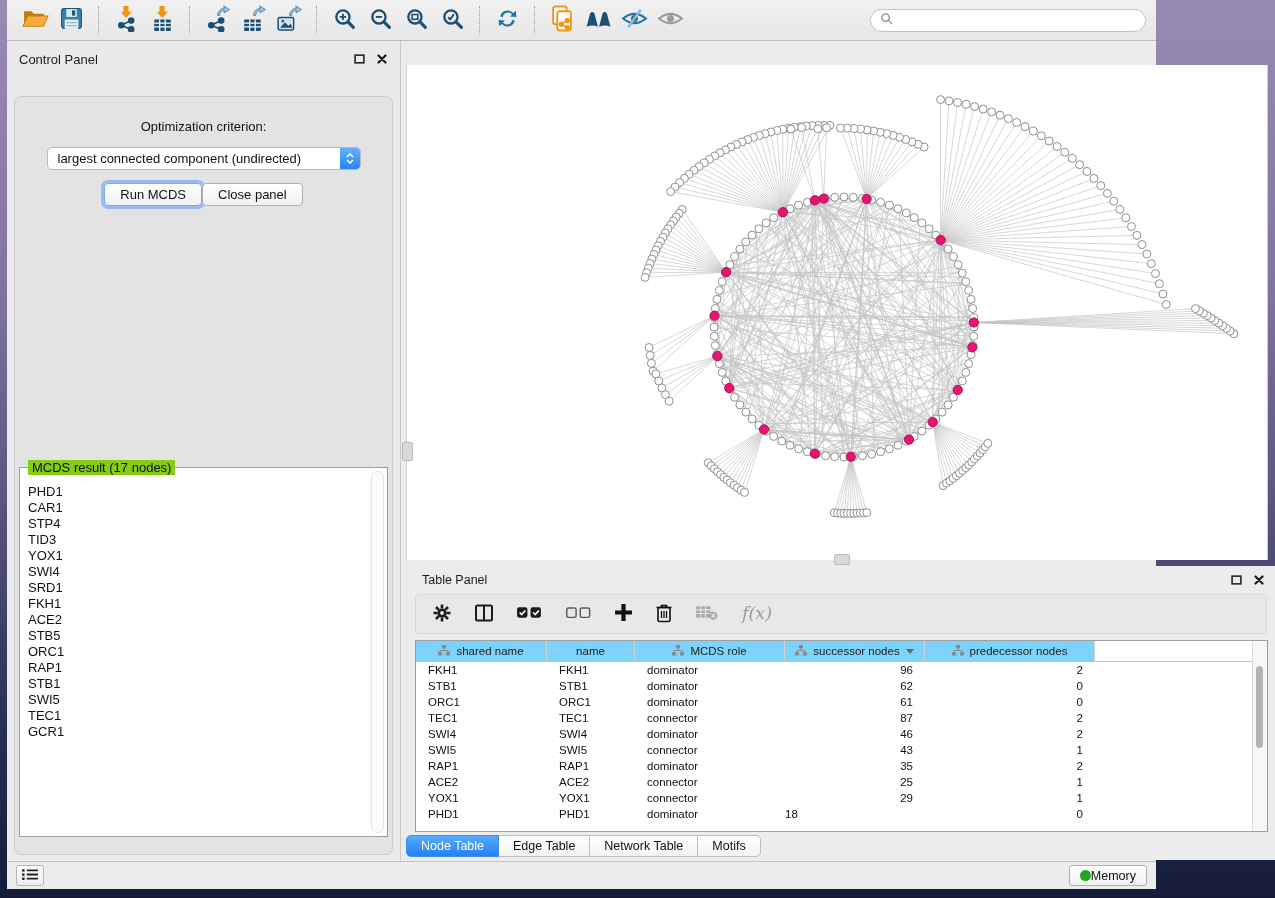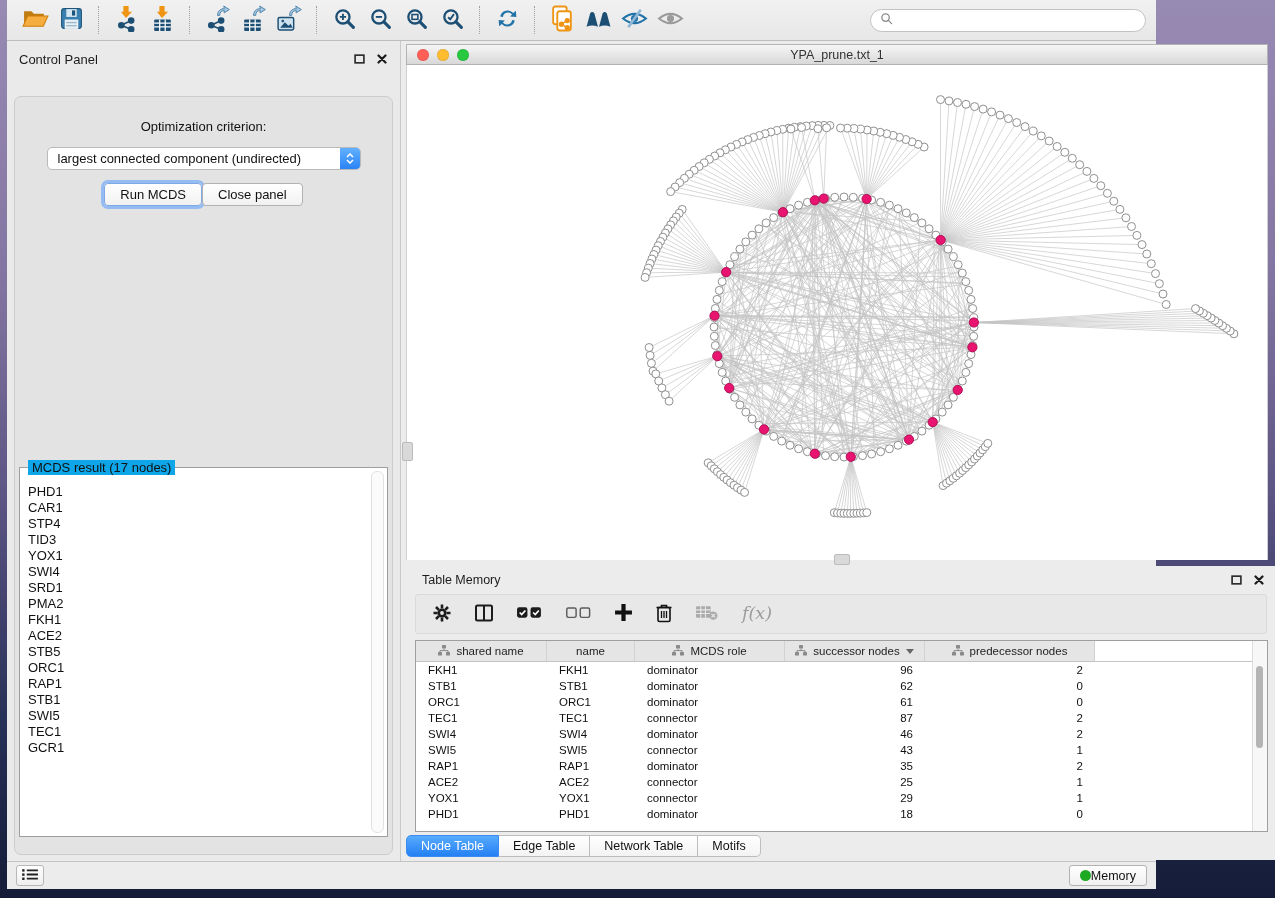--- a/index.html
+++ b/index.html
@@ -40,21 +40,21 @@
   .combo{width:314px;height:23px;margin:13px auto 0 auto;background:#fff;border:1px solid #b9b9b9;
     border-radius:5px;display:flex;align-items:center;box-sizing:border-box;cursor:pointer;}
   .combo-text{flex:1;font-size:13px;padding-left:10px;color:#111;white-space:nowrap;overflow:hidden;}
   .stepper{width:20px;align-self:stretch;background:linear-gradient(#62b1fe,#2a83f6);
     border-radius:0 4px 4px 0;display:flex;flex-direction:column;align-items:center;justify-content:center;gap:1px;}
   .btn-row{display:flex;justify-content:center;margin-top:13px;}
   .btn{font:13px "Liberation Sans",sans-serif;background:linear-gradient(#ffffff,#f1f1f1);
     border:1px solid #b2b2b2;border-radius:4px;padding:3px 15px;height:23px;color:#111;cursor:pointer;}
   .btn.focus{box-shadow:0 0 0 3px rgba(108,168,250,.65);border-color:#7fa9e6;}
   .group{position:absolute;top:370px;left:4px;right:4px;height:368px;border:1px solid #9e9e9e;background:#fff;}
-  .legend{position:absolute;top:-8px;left:8px;background:#0ea5e9;padding:0 4px;font-size:13px;color:#111;}
+  .legend{position:absolute;top:-8px;left:8px;background:#84cc16;padding:0 4px;font-size:13px;color:#111;}
   .result-list{position:absolute;left:8px;top:16px;right:20px;bottom:4px;font-size:13px;line-height:16px;color:#111;overflow:hidden;}
   .list-track{position:absolute;top:3px;right:3px;bottom:3px;width:11px;background:#fbfbfb;border:1px solid #e2e2e2;border-radius:6px;}
 
   
   .net-window{position:absolute;left:399px;top:44px;width:862px;height:517px;}
   .net-title{height:21px;background:linear-gradient(#f6f6f6,#d8d8d8);border:1px solid #b3b3b3;
     display:flex;align-items:center;justify-content:center;position:relative;font-size:12.5px;color:#333;box-sizing:border-box;}
   .tl{position:absolute;left:10px;top:4px;display:flex;gap:8px;}
   .tl span{width:12px;height:12px;border-radius:50%;display:inline-block;box-shadow:inset 0 0 1px rgba(0,0,0,.35);}
   .net-canvas{position:absolute;top:21px;left:0;width:862px;height:495px;background:#fff;
@@ -62,21 +62,21 @@
   .grip-left{position:absolute;left:-4px;top:398px;width:9px;height:17px;background:#d9d9d9;border:1px solid #bbb;border-radius:2px;}
   .grip-bottom{position:absolute;left:428px;bottom:-4px;width:14px;height:9px;background:#d9d9d9;border:1px solid #bbb;border-radius:2px;}
 
   
   .table-panel{position:absolute;left:399px;top:566px;width:869px;height:294px;background:#ececec;}
   .tp-header{height:20px;display:flex;align-items:center;padding:4px 10px 0 16px;font-size:12.5px;color:#1c1c1c;}
   .tp-toolbar{margin:4px 8px 2px 9px;height:38px;background:#e8e8e8;border:1px solid #dadada;border-radius:3px;
     display:flex;align-items:center;padding:0 16px;gap:22px;}
   .tp-tool{background:none;border:none;padding:0;display:flex;align-items:center;cursor:pointer;}
   .tablewrap{position:absolute;left:9px;right:7px;top:74px;bottom:28px;background:#fff;border:1px solid #9f9f9f;overflow:hidden;}
-  .thead{display:flex;height:20px;background:#e5e5e5;border-bottom:1px solid #c4c4c4;}
+  .thead{display:flex;height:20px;background:#7dd3fc;border-bottom:1px solid #c4c4c4;}
   .th{display:flex;align-items:center;justify-content:center;gap:6px;font-size:11.5px;color:#222;
     border-right:1px solid #d2d2d2;box-sizing:border-box;overflow:hidden;}
   .th-fill{flex:1;background:#fff;}
   .caret{width:0;height:0;border-left:4px solid transparent;border-right:4px solid transparent;border-top:5px solid #666;}
   .trow{display:flex;height:16px;align-items:center;}
   .td{font-size:11.5px;color:#111;box-sizing:border-box;overflow:hidden;white-space:nowrap;}
   .vscroll{position:absolute;top:0;right:0;bottom:0;width:14px;background:#f7f7f7;border-left:1px solid #ddd;}
   .vthumb{position:absolute;top:25px;left:3px;width:7px;height:82px;background:#b4b4b4;border-radius:4px;}
   .tp-tabs{position:absolute;bottom:3px;left:0;right:0;justify-content:flex-start;}
   .tp-tabs button{font-size:12.5px;padding:3px 14px;}
@@ -281,45 +281,36 @@
       <div class="group">
         <span class="legend">MCDS result (17 nodes)</span>
         <div class="result-list" id="mcds-list">
             <div>PHD1</div>
             <div>CAR1</div>
             <div>STP4</div>
             <div>TID3</div>
             <div>YOX1</div>
             <div>SWI4</div>
             <div>SRD1</div>
-            <div>PMA2</div>
             <div>FKH1</div>
             <div>ACE2</div>
             <div>STB5</div>
             <div>ORC1</div>
             <div>RAP1</div>
             <div>STB1</div>
             <div>SWI5</div>
             <div>TEC1</div>
             <div>GCR1</div>
           </div>
         <div class="list-track"></div>
       </div>
     </div>
   </div>
 
   <div class="net-window">
-    <div class="net-title">
-      <span class="tl" id="traffic-lights">
-          <span style="background: rgb(255, 95, 87);"></span>
-          <span style="background: rgb(254, 188, 46);"></span>
-          <span style="background: rgb(40, 200, 64);"></span>
-        </span>
-      <span>YPA_prune.txt_1</span>
-    </div>
     <div class="net-canvas">
       <svg id="net-svg" width="862" height="495">
           <path d="M376.0 147.2L404.7 387.9M376.0 147.2L494.5 378.6M376.0 147.2L563.4 292.4M376.0 147.2L553.2 320.3M376.0 147.2L511.1 368.8M376.0 147.2L337.7 345.9M376.0 147.2L496.2 377.7M376.0 147.2L500.2 375.6M376.0 147.2L512.7 156.3M376.0 147.2L566.5 273.8M376.0 147.2L439.0 392.0M407.8 135.3L313.5 221.4M407.8 135.3L393.0 384.3M407.8 135.3L535.1 347.3M407.8 135.3L416.6 390.4M407.8 135.3L542.1 185.5M407.8 135.3L566.4 274.7M407.8 135.3L525.4 357.4M407.8 135.3L320.3 204.7M407.8 135.3L553.9 318.8M407.8 135.3L365.1 370.3M407.8 135.3L544.2 188.5M407.8 135.3L567.0 261.9M407.8 135.3L513.5 367.1M407.8 135.3L480.6 139.5M407.8 135.3L307.0 262.8M407.8 135.3L328.1 191.0M407.8 135.3L534.3 175.7M416.7 133.6L546.1 332.6M416.7 133.6L326.4 193.7M416.7 133.6L340.6 349.2M416.7 133.6L319.0 316.7M416.7 133.6L423.1 132.7M416.7 133.6L457.9 133.7M416.7 133.6L502.0 374.6M416.7 133.6L533.7 348.9M416.7 133.6L436.5 392.0M416.7 133.6L468.1 135.8M416.7 133.6L455.8 390.6M416.7 133.6L334.5 182.1M416.7 133.6L472.2 387.1M416.7 133.6L309.3 237.4M416.7 133.6L559.3 306.1M416.7 133.6L468.3 135.8M416.7 133.6L307.0 263.0M459.6 134.0L376.8 377.2M459.6 134.0L563.8 290.8M459.6 134.0L468.9 136.0M459.6 134.0L546.3 191.6M459.6 134.0L320.7 320.1M459.6 134.0L374.7 376.1M459.6 134.0L503.5 150.3M459.6 134.0L378.2 146.1M459.6 134.0L374.0 375.7M459.6 134.0L492.1 379.7M459.6 134.0L467.2 388.4M459.6 134.0L445.6 391.7M459.6 134.0L315.8 308.9M459.6 134.0L406.1 388.3M459.6 134.0L515.1 158.1M533.6 175.0L322.4 200.6M533.6 175.0L311.1 229.6M533.6 175.0L492.7 144.5M533.6 175.0L381.0 144.7M533.6 175.0L562.7 295.3M533.6 175.0L307.2 269.5M533.6 175.0L566.9 267.0M533.6 175.0L332.8 339.8M533.6 175.0L531.6 351.2M533.6 175.0L535.4 346.9M533.6 175.0L563.4 231.4M533.6 175.0L451.1 132.8M533.6 175.0L361.3 367.7M533.6 175.0L542.0 338.6M533.6 175.0L566.6 251.7M533.6 175.0L446.5 391.7M533.6 175.0L347.9 356.6M566.9 257.5L560.6 302.2M566.9 257.5L406.9 135.5M566.9 257.5L489.3 143.0M566.9 257.5L319.7 318.0M566.9 257.5L319.2 206.9M566.9 257.5L566.9 267.8M566.9 257.5L313.7 303.3M566.9 257.5L564.5 236.4M566.9 257.5L566.2 276.5M566.9 257.5L317.1 312.3M566.9 257.5L376.2 376.9M566.9 257.5L385.0 381.1M565.4 282.3L356.0 160.3M565.4 282.3L557.8 310.1M565.4 282.3L307.0 262.9M565.4 282.3L331.8 185.7M565.4 282.3L566.4 274.3M565.4 282.3L549.7 197.3M565.4 282.3L423.8 391.3M565.4 282.3L382.9 143.8M565.4 282.3L567.0 263.3M565.4 282.3L318.9 207.8M565.4 282.3L318.9 207.6M565.4 282.3L319.5 206.4M565.4 282.3L560.1 303.8M565.4 282.3L308.0 245.9M565.4 282.3L323.2 199.2M565.4 282.3L418.9 390.7M565.4 282.3L469.7 136.2M565.4 282.3L322.9 324.3M550.7 325.0L559.7 304.9M550.7 325.0L552.1 201.5M550.7 325.0L449.9 391.4M550.7 325.0L403.7 136.3M550.7 325.0L393.4 384.5M550.7 325.0L490.2 143.4M550.7 325.0L319.2 317.1M550.7 325.0L563.1 230.5M550.7 325.0L339.0 176.5M550.7 325.0L361.0 156.5M550.7 325.0L455.2 133.3M525.7 357.1L532.4 173.7M525.7 357.1L359.5 157.6M525.7 357.1L527.2 168.4M525.7 357.1L309.4 287.1M525.7 357.1L308.4 243.1M525.7 357.1L561.7 298.8M525.7 357.1L518.3 363.5M525.7 357.1L566.4 249.3M525.7 357.1L562.8 229.3M525.7 357.1L307.0 259.3M525.7 357.1L550.1 326.1M525.7 357.1L350.1 358.7M502.0 374.6L375.4 376.5M502.0 374.6L323.0 199.6M502.0 374.6L453.4 133.0M502.0 374.6L553.2 320.3M502.0 374.6L463.7 389.2M502.0 374.6L386.1 142.4M502.0 374.6L509.2 370.1M502.0 374.6L364.8 153.9M502.0 374.6L414.5 134.0M502.0 374.6L360.1 157.2M502.0 374.6L564.3 235.7M502.0 374.6L307.1 257.3M502.0 374.6L353.1 361.3M502.0 374.6L330.3 336.3M502.0 374.6L513.2 156.7M502.0 374.6L492.0 144.2M502.0 374.6L358.8 365.8M502.0 374.6L309.9 234.7M443.8 391.8L316.1 214.1M443.8 391.8L459.8 134.0M443.8 391.8L482.1 140.1M443.8 391.8L557.5 213.3M443.8 391.8L355.6 363.3M443.8 391.8L348.7 166.6M443.8 391.8L414.1 390.0M443.8 391.8L312.0 297.9M443.8 391.8L510.9 368.9M443.8 391.8L383.6 143.5M443.8 391.8L371.5 149.7M407.8 388.7L307.5 273.0M407.8 388.7L478.5 138.8M407.8 388.7L537.9 180.0M407.8 388.7L552.4 321.9M407.8 388.7L436.5 392.0M407.8 388.7L404.9 136.0M407.8 388.7L442.2 391.9M407.8 388.7L491.6 144.0M407.8 388.7L550.5 325.3M407.8 388.7L311.9 297.3M407.8 388.7L531.7 351.0M407.8 388.7L307.7 275.3M407.8 388.7L536.2 178.0M407.8 388.7L309.1 238.8M407.8 388.7L475.8 386.1M407.8 388.7L503.0 374.0M357.0 364.4L435.7 132.0M357.0 364.4L484.0 140.8M357.0 364.4L528.1 169.3M357.0 364.4L322.1 322.8M357.0 364.4L481.1 384.3M357.0 364.4L347.0 355.8M357.0 364.4L496.7 377.5M357.0 364.4L566.8 254.5M357.0 364.4L349.3 166.0M357.0 364.4L456.8 133.5M357.0 364.4L405.7 388.2M357.0 364.4L413.5 389.9M357.0 364.4L562.2 296.9M357.0 364.4L526.8 168.0M357.0 364.4L501.7 374.8M357.0 364.4L328.4 190.6M357.0 364.4L555.8 209.2M322.2 323.0L566.5 273.0M322.2 323.0L387.4 382.2M322.2 323.0L364.2 154.3M322.2 323.0L340.9 174.4M322.2 323.0L307.0 259.8M322.2 323.0L334.1 182.6M322.2 323.0L413.0 389.8M322.2 323.0L307.5 251.2M322.2 323.0L396.5 138.5M322.2 323.0L394.2 139.2M322.2 323.0L327.5 191.9M322.2 323.0L488.7 142.7M322.2 323.0L355.6 363.4M322.2 323.0L438.5 132.0M322.2 323.0L307.9 277.0M322.2 323.0L495.9 377.9M322.2 323.0L565.6 243.1M310.3 291.2L417.1 133.5M310.3 291.2L356.5 159.9M310.3 291.2L381.5 379.6M310.3 291.2L524.0 358.6M310.3 291.2L329.1 334.5M310.3 291.2L549.4 327.3M310.3 291.2L431.7 132.1M310.3 291.2L319.5 317.5M310.3 291.2L554.2 205.7M310.3 291.2L484.5 383.0M310.3 291.2L516.4 365.0M310.3 291.2L520.9 361.3M310.3 291.2L478.7 385.1M310.3 291.2L475.9 386.1M310.3 291.2L540.0 182.6M310.3 291.2L389.6 383.0M310.3 291.2L311.2 229.3M307.5 250.7L551.7 200.9M307.5 250.7L307.5 250.9M307.5 250.7L434.6 392.0M307.5 250.7L436.8 392.0M307.5 250.7L566.7 271.4M307.5 250.7L567.0 264.6M307.5 250.7L480.0 139.3M307.5 250.7L566.6 251.8M307.5 250.7L566.8 255.7M307.5 250.7L566.7 252.7M307.5 250.7L559.7 219.1M307.5 250.7L312.1 226.0M307.5 250.7L513.9 157.2M307.5 250.7L319.2 207.0M307.5 250.7L527.4 355.4M307.5 250.7L511.6 368.5M319.2 207.1L528.0 354.8M319.2 207.1L464.6 135.0M319.2 207.1L455.9 390.6M319.2 207.1L454.0 133.1M319.2 207.1L557.1 212.2M319.2 207.1L555.3 315.8M319.2 207.1L489.1 142.9M319.2 207.1L461.4 389.7M319.2 207.1L458.2 390.3M319.2 207.1L559.6 218.9M319.2 207.1L559.4 218.2M319.2 207.1L343.3 171.9M319.2 207.1L383.1 143.7M319.2 207.1L555.3 208.1M319.2 207.1L307.0 261.8M319.2 207.1L567.0 263.5M376.0 147.2L416.7 133.6M376.0 147.2L459.6 134.0M376.0 147.2L550.7 325.0M376.0 147.2L443.8 391.8M376.0 147.2L322.2 323.0M376.0 147.2L307.5 250.7M407.8 135.3L416.7 133.6M407.8 135.3L533.6 175.0M407.8 135.3L566.9 257.5M407.8 135.3L565.4 282.3M407.8 135.3L525.7 357.1M407.8 135.3L502.0 374.6M407.8 135.3L443.8 391.8M407.8 135.3L407.8 388.7M407.8 135.3L310.3 291.2M416.7 133.6L533.6 175.0M416.7 133.6L566.9 257.5M416.7 133.6L502.0 374.6M416.7 133.6L407.8 388.7M416.7 133.6L357.0 364.4M416.7 133.6L310.3 291.2M416.7 133.6L307.5 250.7M416.7 133.6L319.2 207.1M459.6 134.0L566.9 257.5M459.6 134.0L550.7 325.0M459.6 134.0L443.8 391.8M459.6 134.0L310.3 291.2M459.6 134.0L319.2 207.1M533.6 175.0L565.4 282.3M533.6 175.0L550.7 325.0M533.6 175.0L502.0 374.6M533.6 175.0L407.8 388.7M533.6 175.0L319.2 207.1M566.9 257.5L565.4 282.3M566.9 257.5L525.7 357.1M566.9 257.5L502.0 374.6M566.9 257.5L322.2 323.0M565.4 282.3L502.0 374.6M565.4 282.3L357.0 364.4M565.4 282.3L310.3 291.2M565.4 282.3L307.5 250.7M550.7 325.0L443.8 391.8M550.7 325.0L357.0 364.4M550.7 325.0L307.5 250.7M550.7 325.0L319.2 207.1M525.7 357.1L502.0 374.6M525.7 357.1L443.8 391.8M525.7 357.1L307.5 250.7M502.0 374.6L407.8 388.7M502.0 374.6L357.0 364.4M502.0 374.6L322.2 323.0M502.0 374.6L310.3 291.2M502.0 374.6L307.5 250.7M443.8 391.8L407.8 388.7M443.8 391.8L310.3 291.2M407.8 388.7L322.2 323.0M407.8 388.7L310.3 291.2M407.8 388.7L319.2 207.1M357.0 364.4L322.2 323.0M357.0 364.4L307.5 250.7M357.0 364.4L319.2 207.1M310.3 291.2L319.2 207.1M307.5 250.7L319.2 207.1M376.0 147.2L422.9 60.5M376.0 147.2L417.0 60.4M376.0 147.2L411.1 60.4M376.0 147.2L405.2 60.6M376.0 147.2L399.3 61.0M376.0 147.2L393.4 61.6M376.0 147.2L387.5 62.3M376.0 147.2L381.6 63.2M376.0 147.2L375.7 64.3M376.0 147.2L369.8 65.6M376.0 147.2L363.9 67.0M376.0 147.2L358.1 68.7M376.0 147.2L352.3 70.5M376.0 147.2L346.5 72.4M376.0 147.2L340.8 74.6M376.0 147.2L335.1 76.9M376.0 147.2L329.5 79.4M376.0 147.2L323.9 82.0M376.0 147.2L318.4 84.8M376.0 147.2L313.0 87.8M376.0 147.2L307.7 91.0M376.0 147.2L302.4 94.3M376.0 147.2L297.2 97.8M376.0 147.2L292.1 101.5M376.0 147.2L287.1 105.3M376.0 147.2L282.2 109.2M376.0 147.2L277.4 113.3M376.0 147.2L272.7 117.6M376.0 147.2L268.1 122.0M376.0 147.2L263.6 126.6M407.8 135.3L394.6 62.5M407.8 135.3L383.9 64.0M416.7 133.6L419.6 62.8M416.7 133.6L410.9 63.7M459.6 134.0L517.1 82.0M459.6 134.0L511.1 79.3M459.6 134.0L505.0 76.8M459.6 134.0L498.8 74.5M459.6 134.0L492.5 72.3M459.6 134.0L486.1 70.4M459.6 134.0L479.7 68.7M459.6 134.0L473.2 67.3M459.6 134.0L466.7 66.0M459.6 134.0L460.1 65.0M459.6 134.0L453.5 64.1M459.6 134.0L446.9 63.6M459.6 134.0L440.2 63.2M459.6 134.0L433.5 63.0M533.6 175.0L759.2 239.5M533.6 175.0L756.0 229.0M533.6 175.0L752.4 218.7M533.6 175.0L748.5 208.6M533.6 175.0L744.3 198.7M533.6 175.0L739.8 189.0M533.6 175.0L735.0 179.6M533.6 175.0L729.9 170.4M533.6 175.0L724.5 161.5M533.6 175.0L718.9 152.8M533.6 175.0L712.9 144.4M533.6 175.0L706.8 136.2M533.6 175.0L700.4 128.3M533.6 175.0L693.8 120.7M533.6 175.0L686.9 113.4M533.6 175.0L679.9 106.4M533.6 175.0L672.7 99.7M533.6 175.0L665.3 93.3M533.6 175.0L657.8 87.3M533.6 175.0L650.1 81.5M533.6 175.0L642.2 76.0M533.6 175.0L634.3 70.9M533.6 175.0L626.2 66.1M533.6 175.0L618.0 61.6M533.6 175.0L609.7 57.5M533.6 175.0L601.4 53.6M533.6 175.0L593.0 50.1M533.6 175.0L584.6 46.9M533.6 175.0L576.1 44.1M533.6 175.0L567.6 41.6M533.6 175.0L559.0 39.3M533.6 175.0L550.5 37.5M533.6 175.0L542.0 35.9M533.6 175.0L533.5 34.6M566.9 257.5L826.9 268.8M566.9 257.5L823.2 266.0M566.9 257.5L819.4 263.3M566.9 257.5L815.6 260.7M566.9 257.5L811.8 258.1M566.9 257.5L807.9 255.5M566.9 257.5L804.1 253.0M566.9 257.5L800.2 250.6M566.9 257.5L796.3 248.2M566.9 257.5L792.4 245.9M566.9 257.5L788.5 243.6M319.2 207.1L275.2 144.4M319.2 207.1L272.2 148.2M319.2 207.1L269.2 152.0M319.2 207.1L266.4 155.9M319.2 207.1L263.6 159.9M319.2 207.1L260.9 163.9M319.2 207.1L258.3 168.0M319.2 207.1L255.9 172.2M319.2 207.1L253.5 176.4M319.2 207.1L251.2 180.7M319.2 207.1L249.0 185.1M319.2 207.1L246.9 189.5M319.2 207.1L244.9 194.0M319.2 207.1L243.1 198.5M319.2 207.1L241.3 203.1M319.2 207.1L239.6 207.7M319.2 207.1L238.1 212.4M307.5 250.7L242.1 282.5M307.5 250.7L243.1 290.4M307.5 250.7L244.4 298.3M307.5 250.7L246.0 306.1M310.3 291.2L248.8 308.9M310.3 291.2L251.7 316.0M310.3 291.2L254.9 322.9M310.3 291.2L258.4 329.7M310.3 291.2L262.1 336.2M357.0 364.4L301.2 397.8M357.0 364.4L304.2 400.8M357.0 364.4L307.3 403.8M357.0 364.4L310.4 406.7M357.0 364.4L313.6 409.6M357.0 364.4L316.8 412.3M357.0 364.4L320.1 415.0M357.0 364.4L323.5 417.7M357.0 364.4L327.0 420.2M357.0 364.4L330.4 422.7M357.0 364.4L334.0 425.1M357.0 364.4L337.6 427.4M443.8 391.8L427.3 447.7M443.8 391.8L430.5 448.0M443.8 391.8L433.8 448.2M443.8 391.8L437.0 448.3M443.8 391.8L440.3 448.4M443.8 391.8L443.5 448.4M443.8 391.8L446.8 448.3M443.8 391.8L450.0 448.2M443.8 391.8L453.3 448.1M443.8 391.8L456.5 447.9M443.8 391.8L459.8 447.6M525.7 357.1L536.1 420.6M525.7 357.1L539.5 418.2M525.7 357.1L542.9 415.8M525.7 357.1L546.2 413.3M525.7 357.1L549.4 410.8M525.7 357.1L552.6 408.2M525.7 357.1L555.7 405.5M525.7 357.1L558.7 402.7M525.7 357.1L561.7 399.9M525.7 357.1L564.7 397.0M525.7 357.1L567.5 394.0M525.7 357.1L570.3 391.0M525.7 357.1L573.0 388.0M525.7 357.1L575.7 384.8M525.7 357.1L578.3 381.7M525.7 357.1L580.8 378.4" fill="none" stroke="#c4c4c4" stroke-width="0.8" opacity="0.85"></path>
           <circle cx="567.0" cy="262.0" r="4" fill="#ffffff" stroke="#8f8f8f" stroke-width="1"></circle>
           <circle cx="566.7" cy="252.7" r="4" fill="#ffffff" stroke="#8f8f8f" stroke-width="1"></circle>
           <circle cx="565.7" cy="243.5" r="4" fill="#ffffff" stroke="#8f8f8f" stroke-width="1"></circle>
           <circle cx="564.0" cy="234.4" r="4" fill="#ffffff" stroke="#8f8f8f" stroke-width="1"></circle>
           <circle cx="561.7" cy="225.4" r="4" fill="#ffffff" stroke="#8f8f8f" stroke-width="1"></circle>
           <circle cx="558.8" cy="216.6" r="4" fill="#ffffff" stroke="#8f8f8f" stroke-width="1"></circle>
           <circle cx="555.3" cy="208.0" r="4" fill="#ffffff" stroke="#8f8f8f" stroke-width="1"></circle>
@@ -580,21 +571,21 @@
           <circle cx="307.5" cy="250.7" r="4.6" fill="#e8146f" stroke="#b40d57" stroke-width="1"></circle>
           <circle cx="319.2" cy="207.1" r="4.6" fill="#e8146f" stroke="#b40d57" stroke-width="1"></circle>
         </svg>
     </div>
     <div class="grip-left"></div>
     <div class="grip-bottom"></div>
   </div>
 
   <div class="table-panel">
     <div class="tp-header">
-      <span>Table Memory</span>
+      <span>Table Panel</span>
       <span class="win-btns">
         <button class="mini">
             <svg viewBox="0 0 10 9" width="11" height="10">
               <rect x="1" y="1" width="8" height="7" fill="none" stroke="#2b2b2b" stroke-width="1.5"></rect>
             </svg>
           </button>
         <button class="mini">
             <svg viewBox="0 0 10 10" width="10" height="10">
               <path d="M1.5 1.5L8.5 8.5M8.5 1.5L1.5 8.5" stroke="#1b1b1b" stroke-width="2.2" stroke-linecap="round"></path>
             </svg>
@@ -775,21 +766,21 @@
             <div class="td" style="width: 131px; text-align: left; padding: 0px 0px 0px 12px; box-sizing: border-box;">YOX1</div>
             <div class="td" style="width: 88px; text-align: left; padding: 0px 0px 0px 12px; box-sizing: border-box;">YOX1</div>
             <div class="td" style="width: 150px; text-align: left; padding: 0px 0px 0px 12px; box-sizing: border-box;">connector</div>
             <div class="td" style="width: 140px; text-align: right; padding: 0px 12px 0px 0px; box-sizing: border-box;">29</div>
             <div class="td" style="width: 170px; text-align: right; padding: 0px 12px 0px 0px; box-sizing: border-box;">1</div>
           </div>
           <div class="trow">
             <div class="td" style="width: 131px; text-align: left; padding: 0px 0px 0px 12px; box-sizing: border-box;">PHD1</div>
             <div class="td" style="width: 88px; text-align: left; padding: 0px 0px 0px 12px; box-sizing: border-box;">PHD1</div>
             <div class="td" style="width: 150px; text-align: left; padding: 0px 0px 0px 12px; box-sizing: border-box;">dominator</div>
-            <div class="td" style="width: 140px; text-align: right; padding: 0px 12px 0px 0px; box-sizing: border-box;">18</div>
+            <div class="td" style="width: 140px; text-align: left; padding: 0px 12px 0px 0px; box-sizing: border-box;">18</div>
             <div class="td" style="width: 170px; text-align: right; padding: 0px 12px 0px 0px; box-sizing: border-box;">0</div>
           </div>
         </div>
       <div class="vscroll">
           <div class="vthumb"></div>
         </div>
     </div>
     <div class="seg tp-tabs" id="tp-tabs">
         <button class="active">Node Table</button>
         <button>Edge Table</button>

